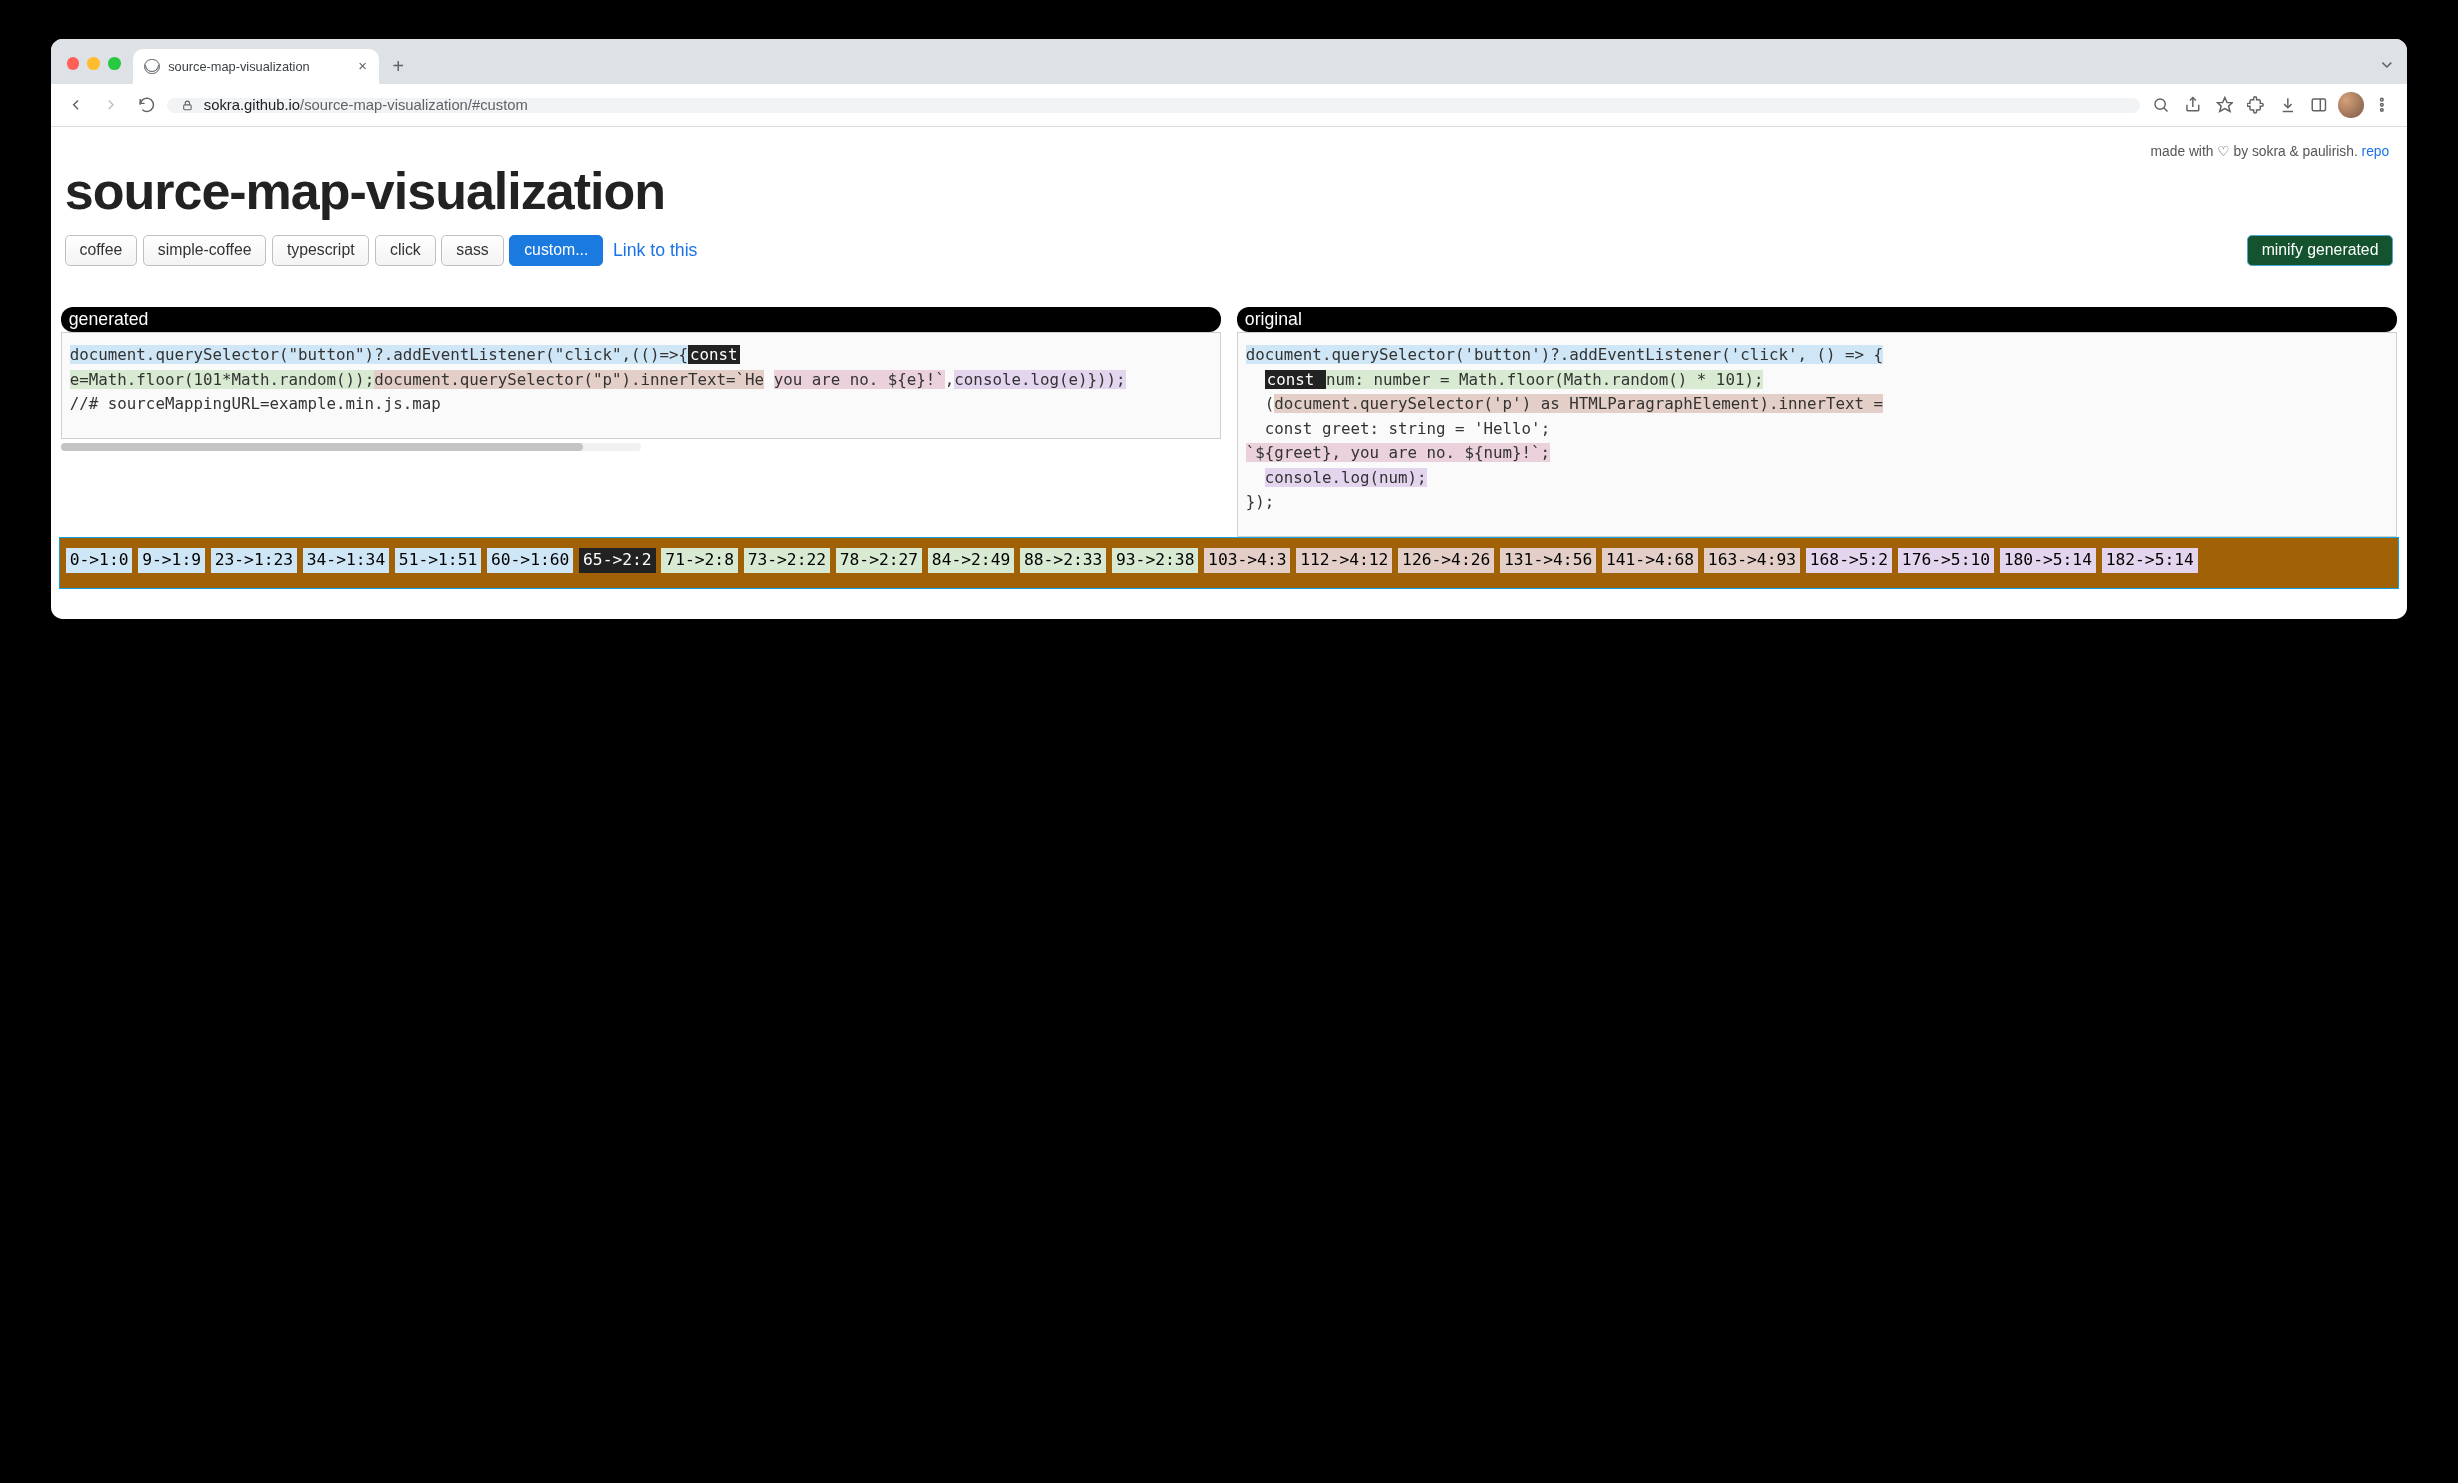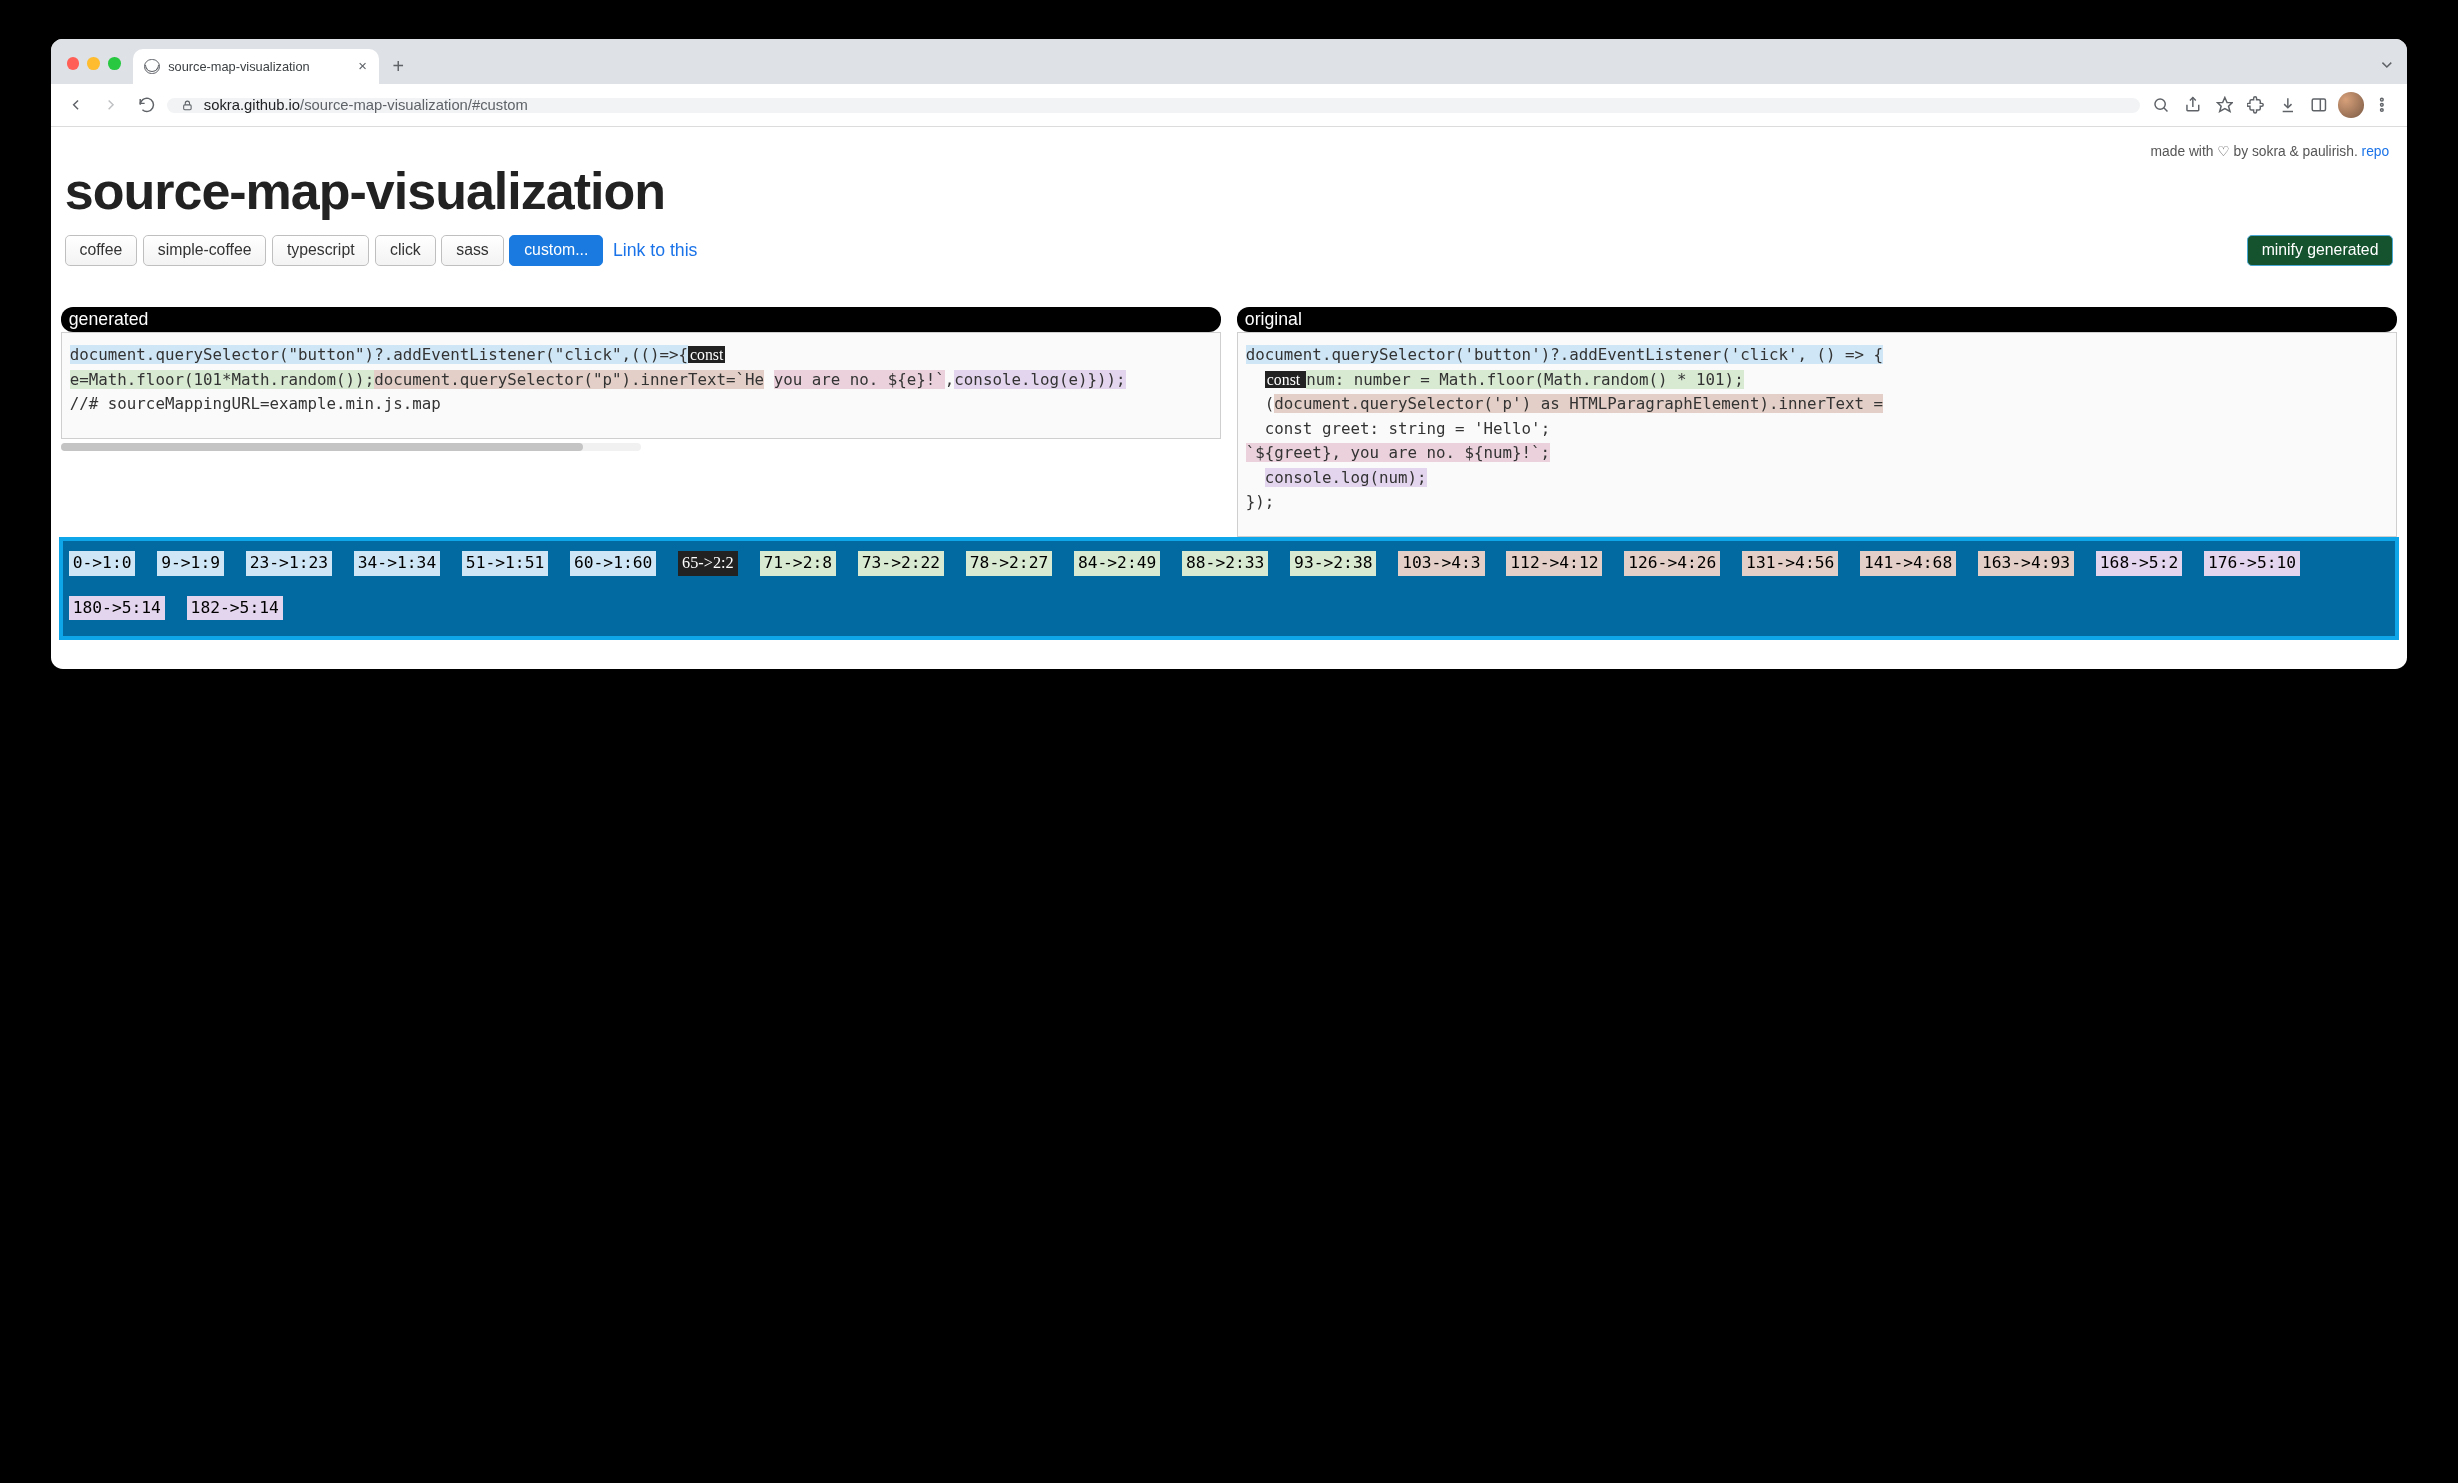--- a/index.html
+++ b/index.html
@@ -66,24 +66,24 @@
   .panel-body.original .line{ display:block; padding-left:2ch; text-indent:-2ch;}
   .panel-body .line0{ text-indent:0; padding-left:0;}
   .gen-scroll{ height:7.9px; background:#f1f1f1; margin-top:3.9px; border-radius:3.9px; width:50%;}
   .gen-scroll .thumb{ height:100%; width:90%; background:#c4c4c4; border-radius:3.9px;}
   
   .hl-blue{ background:#cfe6f6;} 
   .hl-green{ background:#d9ead3;} 
   .hl-brown{ background:#e3cfc7;} 
   .hl-pink{ background:#ead1dc;} 
   .hl-purple{ background:#e4d5ee;}
-  .hl-black{ background:#222; color:#fff; padding:0 2px;font-family:Liberation Serif, serif;}
+  .hl-black{ background:#222; color:#fff; padding:0 2px;}
   
   .mappings-header{ background:#bfbfbf; color:#fff; font-size:17.7px; padding:2px 7.9px; margin-top:21.7px;}
-  .mappings-body{ border:4px solid #0ea5e9; background:#0369a1; padding:7.9px 5.9px 13.8px 5.9px; font-family: ui-monospace, Menlo, Consolas, monospace; font-size:16.3px; line-height:1.5; display:flex; flex-wrap:wrap; gap:16px;}
+  .mappings-body{ border:1px solid #0ea5e9; background:#a16207; padding:7.9px 5.9px 13.8px 5.9px; font-family: ui-monospace, Menlo, Consolas, monospace; font-size:16.3px; line-height:1.5; display:flex; flex-wrap:wrap; gap:0;}
   .map{ padding:0 3.9px; margin:2px 5.9px 2px 0; white-space:nowrap;}
 </style>
 </head>
 <body>
 
 <div class="browser-window">
 
   <div class="tab-strip">
     <div class="traffic-lights">
       <div class="tl red"></div>

